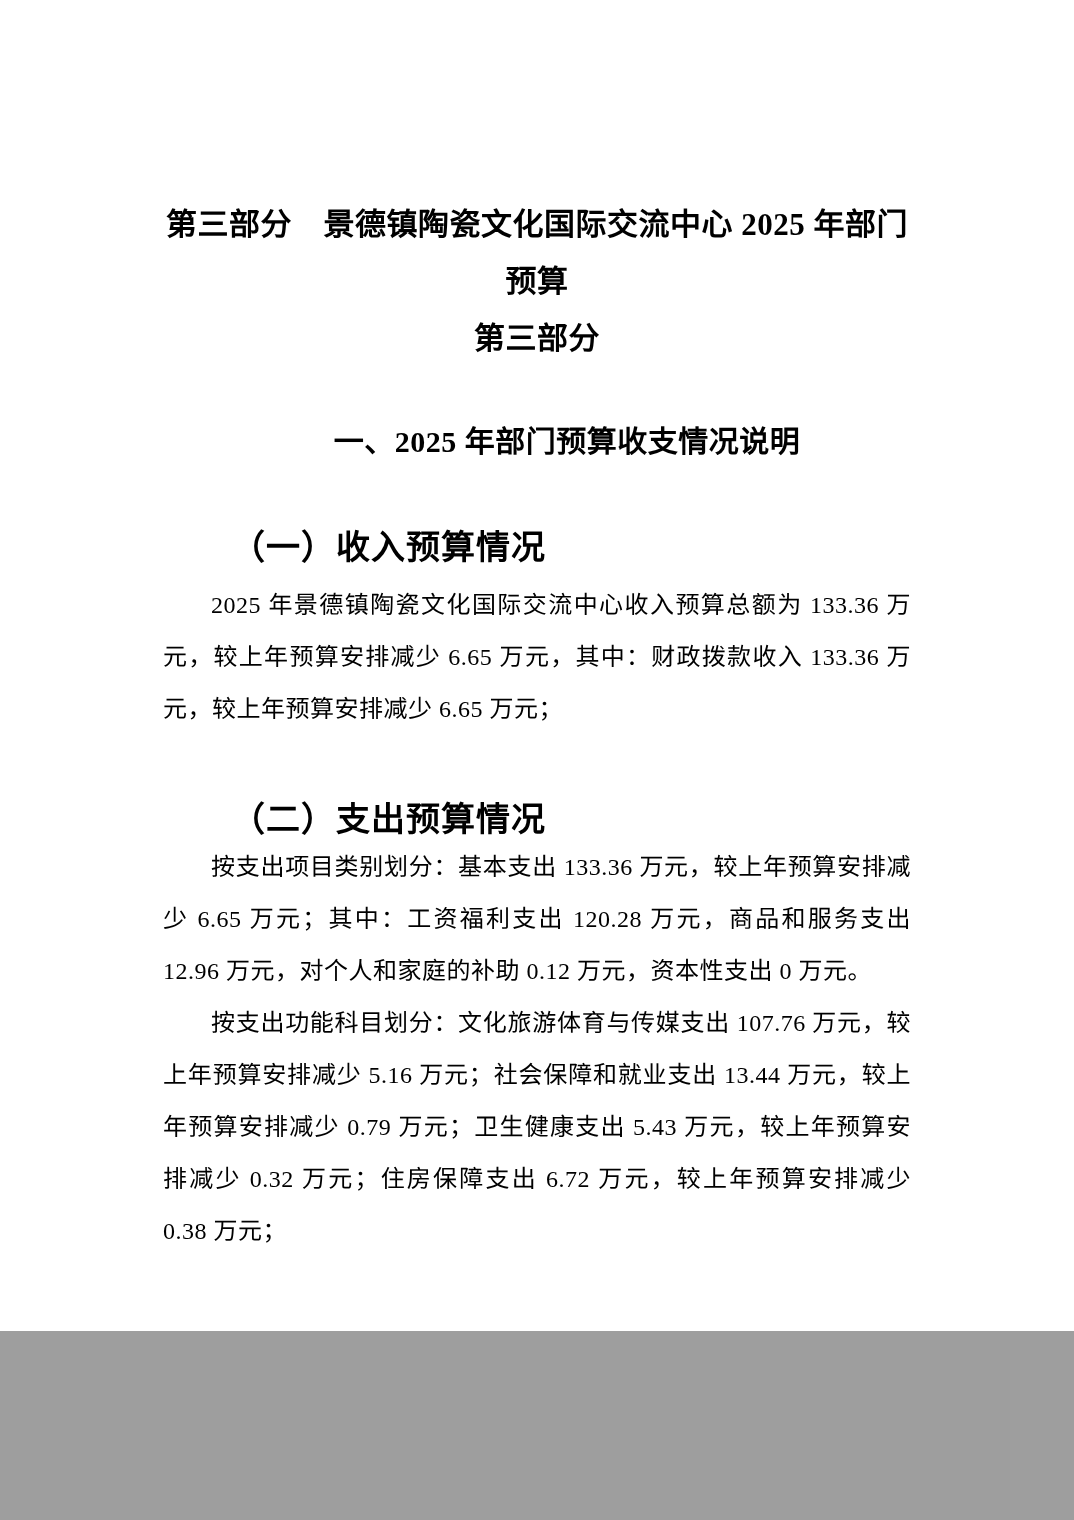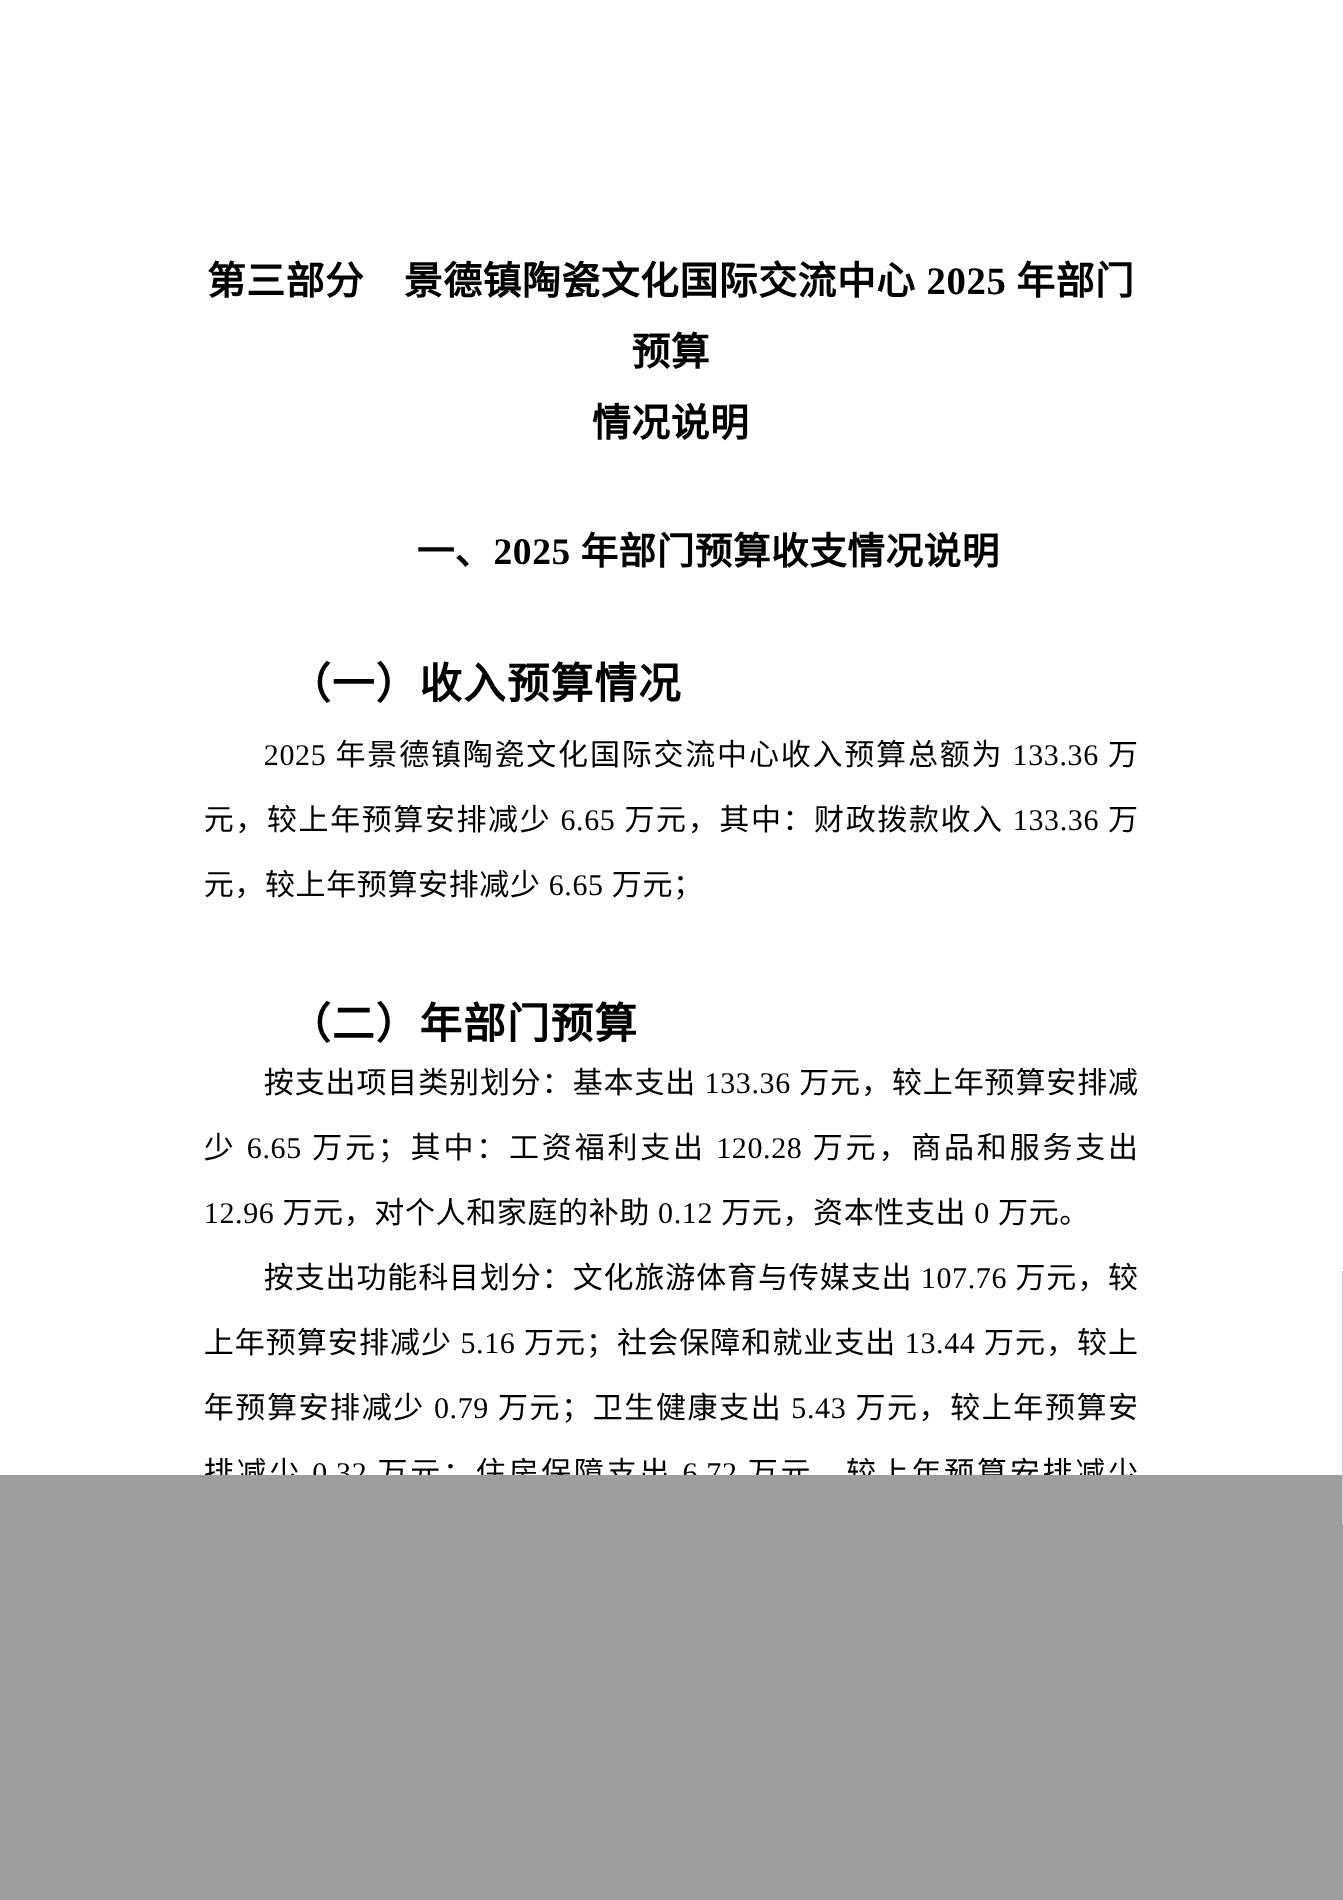--- a/index.html
+++ b/index.html
@@ -3,21 +3,21 @@
 <meta charset="utf-8">
 <style>
   html, body {
     margin: 0;
     padding: 0;
     background: #9e9e9e;
   }
   .page {
     position: relative;
     width: 1074px;
-    height: 1180px;
+    height: 1331px;
     margin: 0 auto;
     background: #ffffff;
     box-sizing: border-box;
     padding: 196px 163px 16px 163px;
     color: #000000;
     font-family: "Liberation Serif", "DejaVu Serif", serif;
     overflow: hidden;
   }
   .doc-title {
     margin: 0;
@@ -61,29 +61,29 @@
     margin-top: 0;
   }
 </style>
 </head>
 <body>
 
 <div class="page">
 
   <h1 class="doc-title">
     <span class="title-line">第三部分　景德镇陶瓷文化国际交流中心 2025 年部门预算</span>
-    <span class="title-line">情况说明</span>
+    <span class="title-line">第三部分</span>
   </h1>
 
   <h2 class="section-heading">一、2025 年部门预算收支情况说明</h2>
 
   <h3 class="sub-heading">（一）收入预算情况</h3>
 
   <p class="body-para">2025 年景德镇陶瓷文化国际交流中心收入预算总额为 133.36 万元，较上年预算安排减少 6.65 万元，其中：财政拨款收入 133.36 万元，较上年预算安排减少 6.65 万元；</p>
 
-  <h3 class="sub-heading">（二）年部门预算</h3>
+  <h3 class="sub-heading">（二）支出预算情况</h3>
 
 
   <p class="body-para flush">按支出项目类别划分：基本支出 133.36 万元，较上年预算安排减少 6.65 万元；其中：工资福利支出 120.28 万元，商品和服务支出 12.96 万元，对个人和家庭的补助 0.12 万元，资本性支出 0 万元。</p>
 
   <p class="body-para flush">按支出功能科目划分：文化旅游体育与传媒支出 107.76 万元，较上年预算安排减少 5.16 万元；社会保障和就业支出 13.44 万元，较上年预算安排减少 0.79 万元；卫生健康支出 5.43 万元，较上年预算安排减少 0.32 万元；住房保障支出 6.72 万元，较上年预算安排减少 0.38 万元；</p>
 
 </div>
 
 </body></html>

